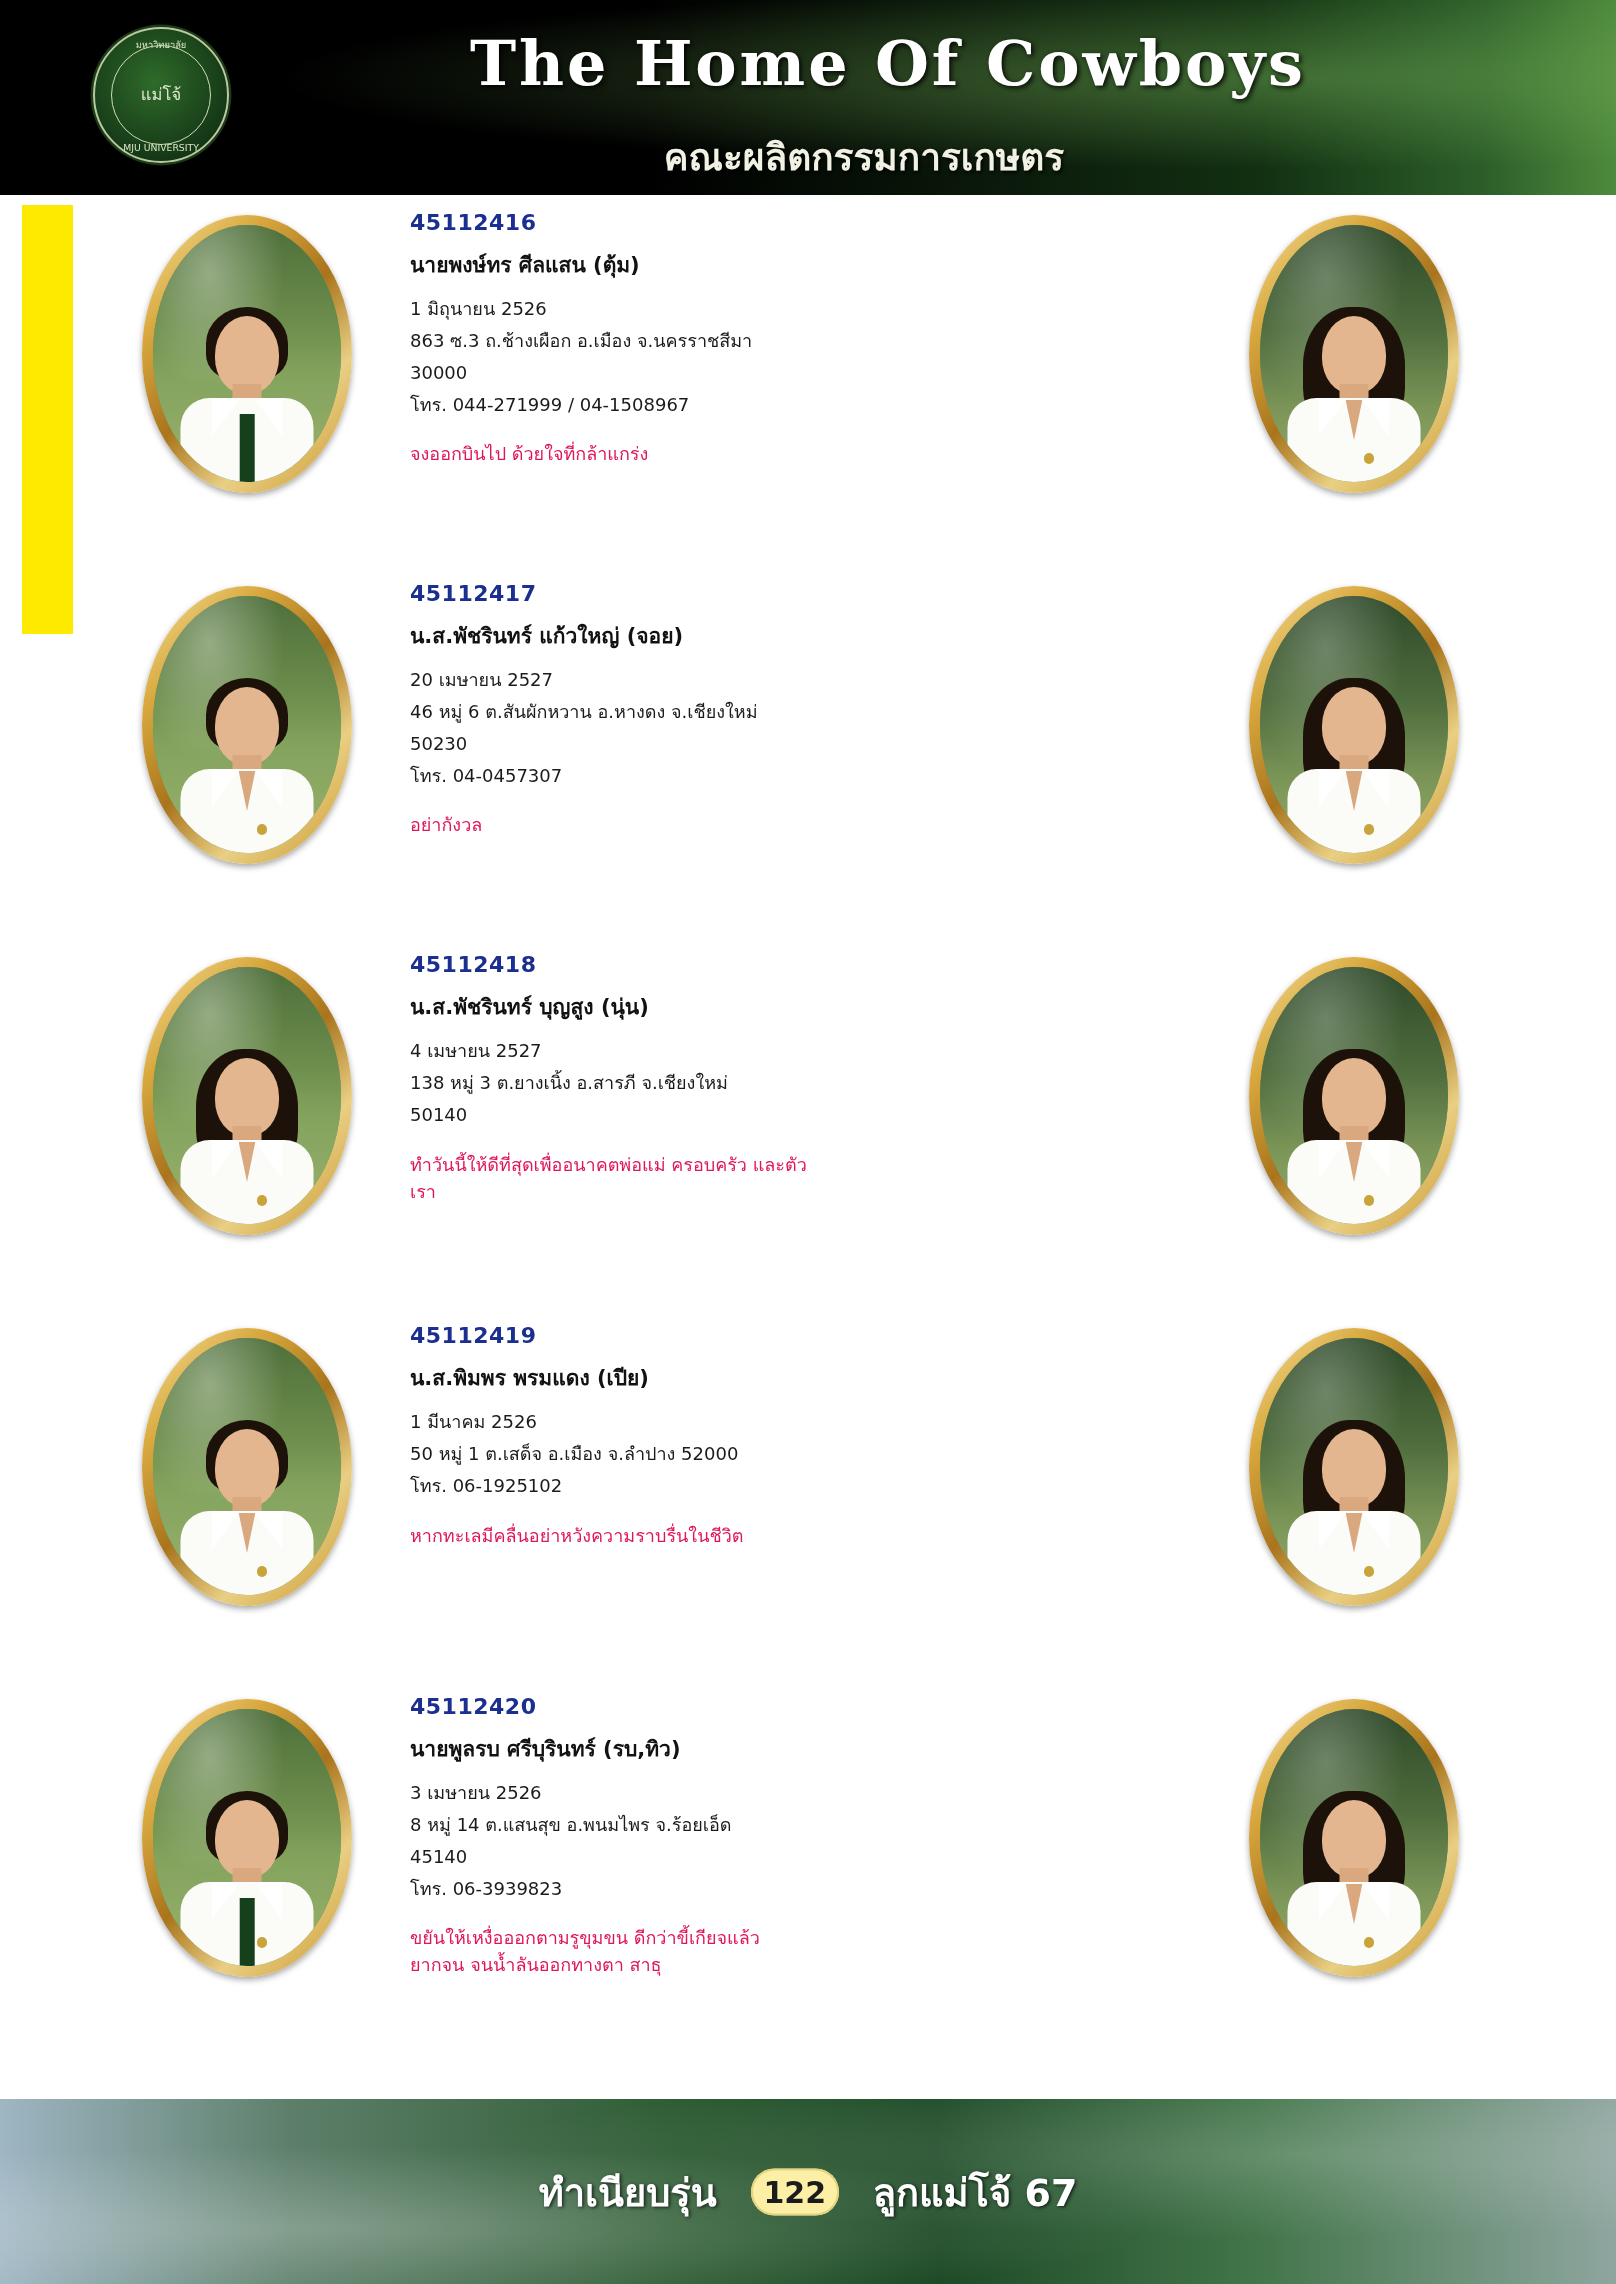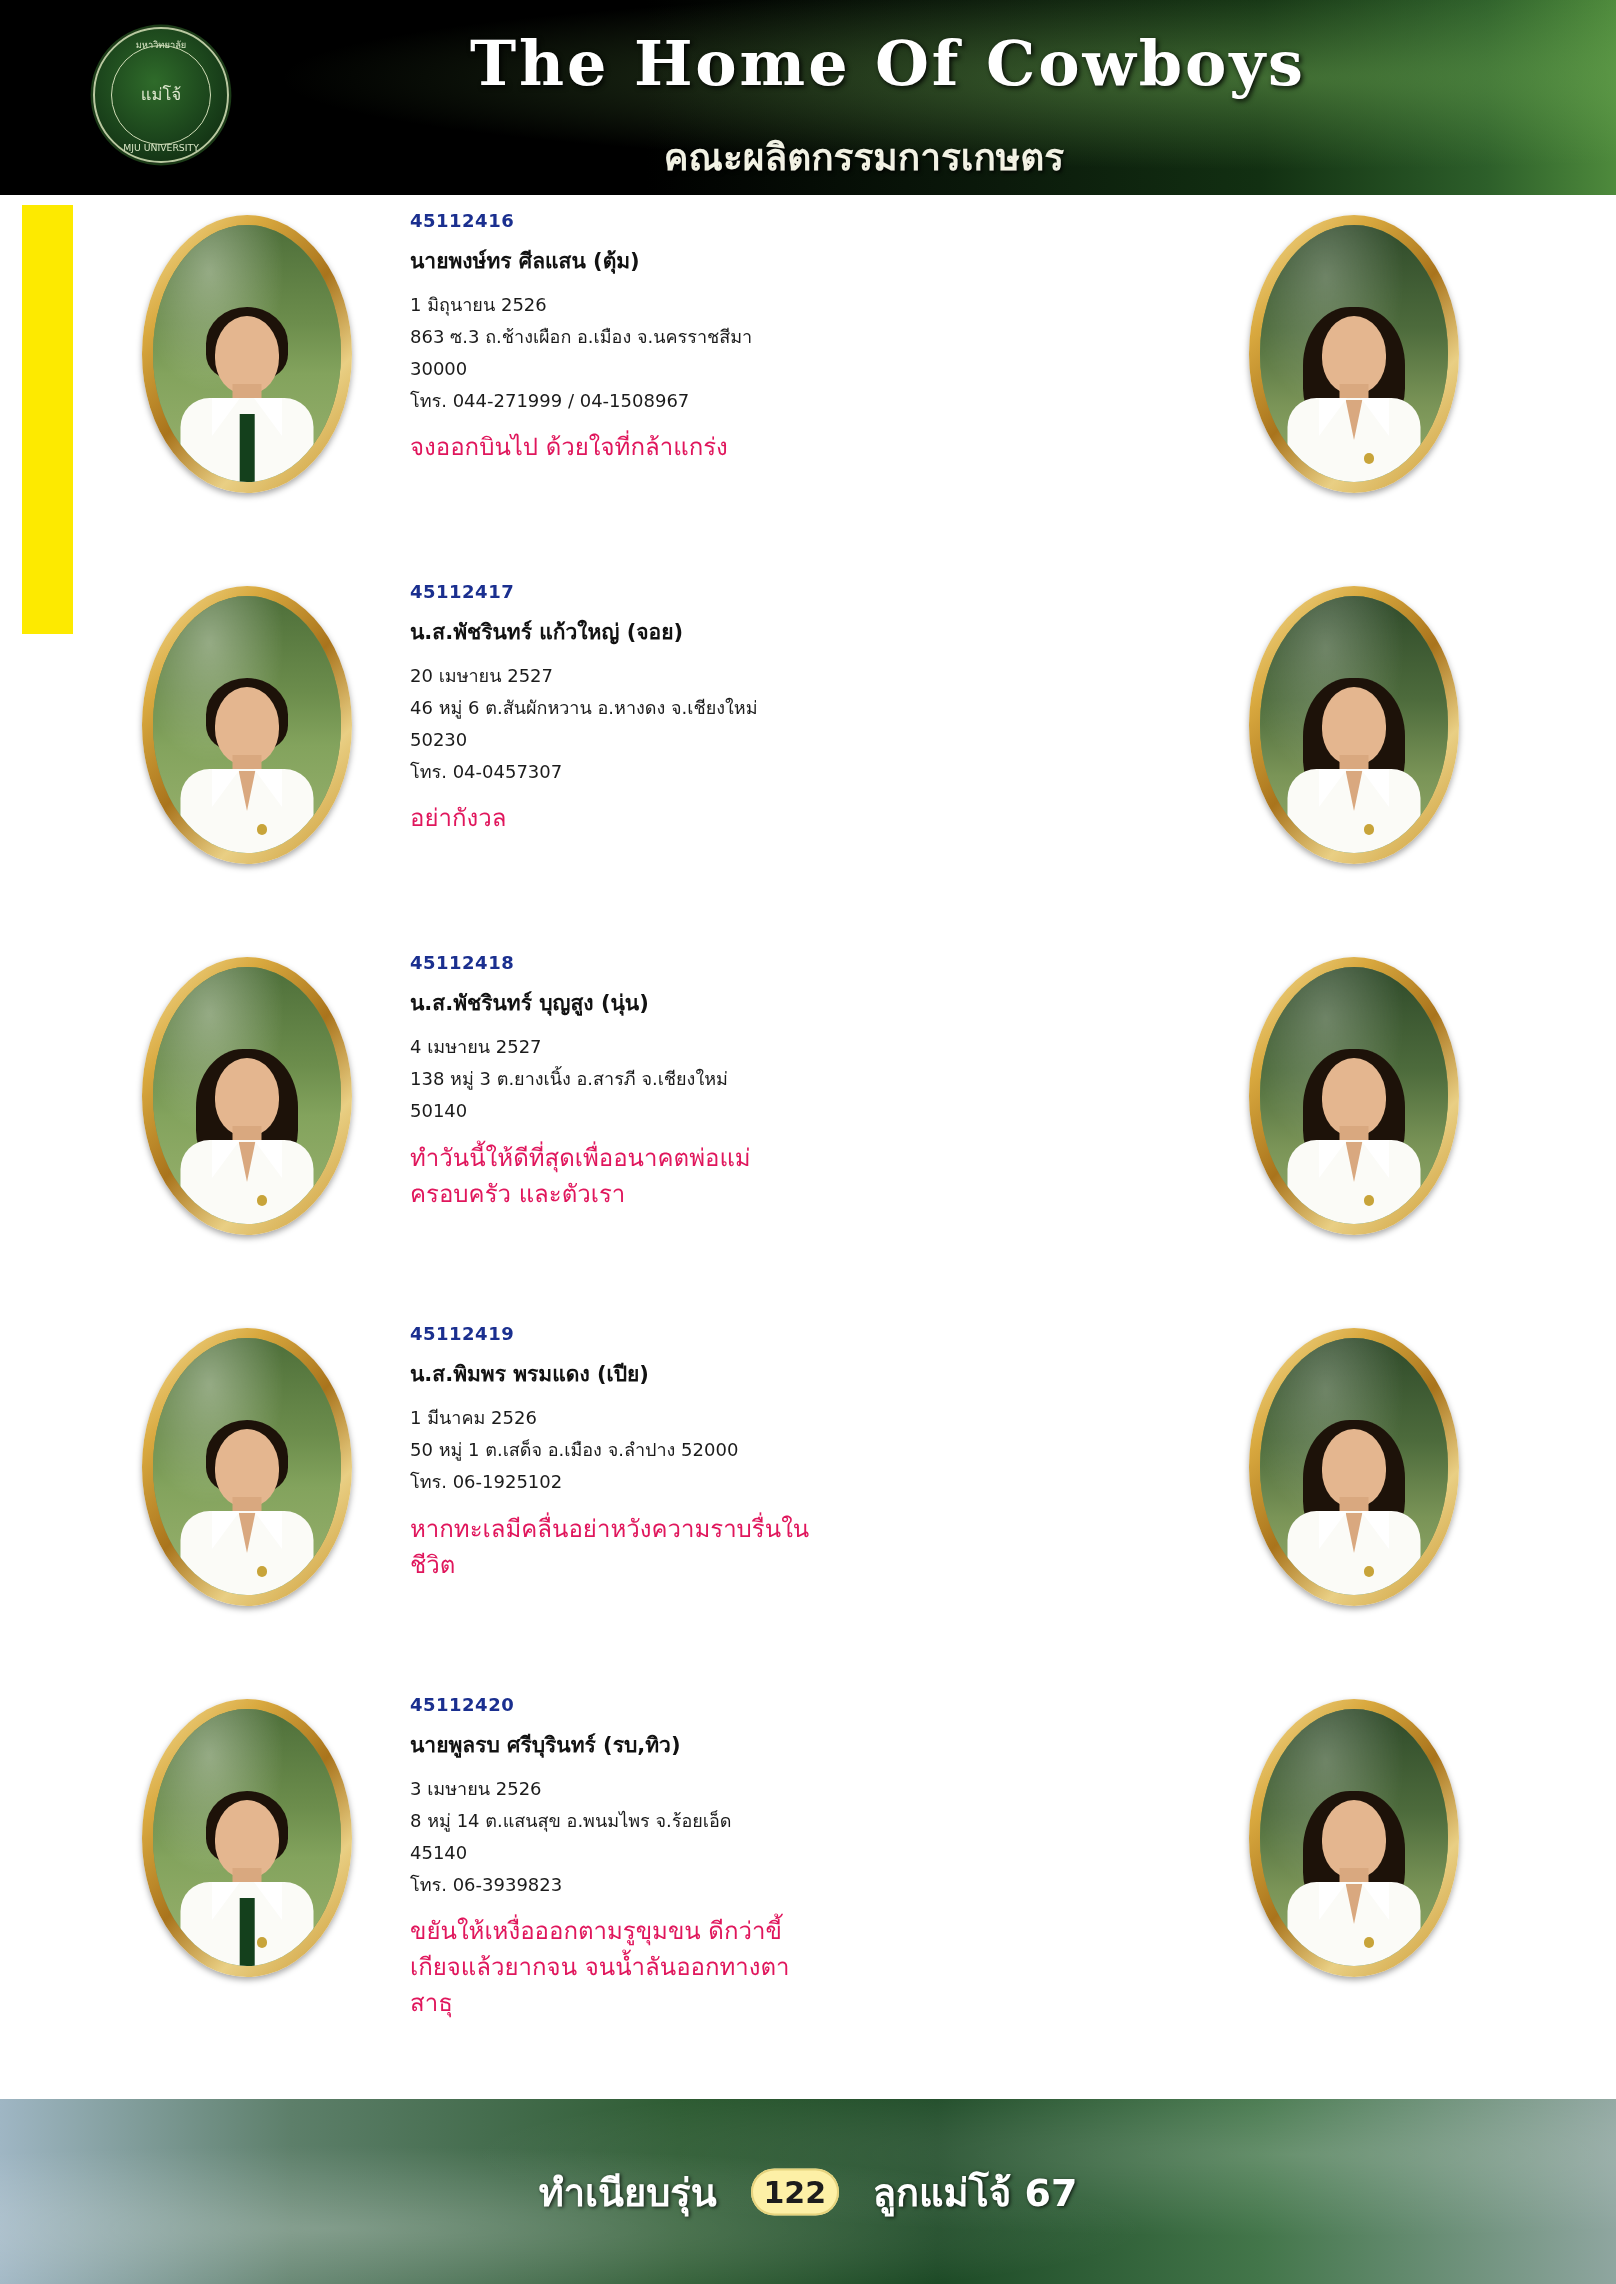--- a/index.html
+++ b/index.html
@@ -257,43 +257,43 @@
   
   .info {
     position: absolute;
     top: 4.9px;
     width: 400px;
     color: #111;
   }
   .entry.left .info { left: 410px; }
 
   .code {
-    font-size: 18px;
+    font-size: 22px;
     font-weight: bold;
     color: #1a2f8f;
     margin-bottom: 12.7px;
     letter-spacing: 0.5px;
   }
   .name {
     font-size: 21px;
     font-weight: bold;
     color: #121212;
     margin-bottom: 14.6px;
   }
   .line {
     font-size: 18px;
     color: #1b1b1b;
     line-height: 1.55;
     margin-bottom: 3.9px;
   }
   .motto {
-    font-size: 24px;
+    font-size: 18px;
     color: #e0165c;
     line-height: 1.5;
-    margin-top: 15px;
+    margin-top: 22px;
   }
 
   
   .footer {
     position: absolute;
     left: 0; bottom: 0;
     width: 1616px;
     height: 185px;
     background: linear-gradient(90deg, #9fb6c4 0%, #5d7f6a 18%, #2e5c33 42%, #1d4a26 58%, #43764a 78%, #8fa6a0 100%);
     overflow: hidden;

